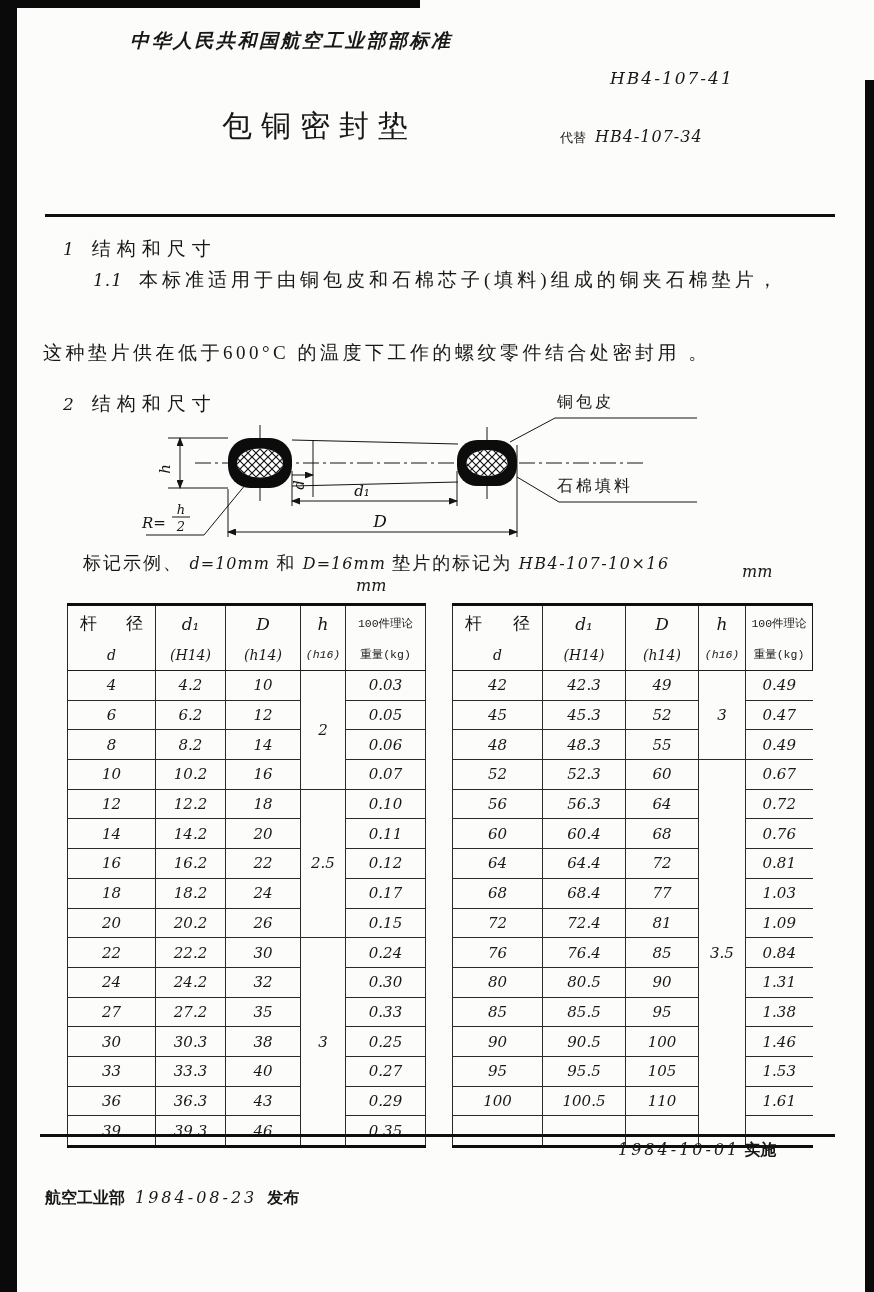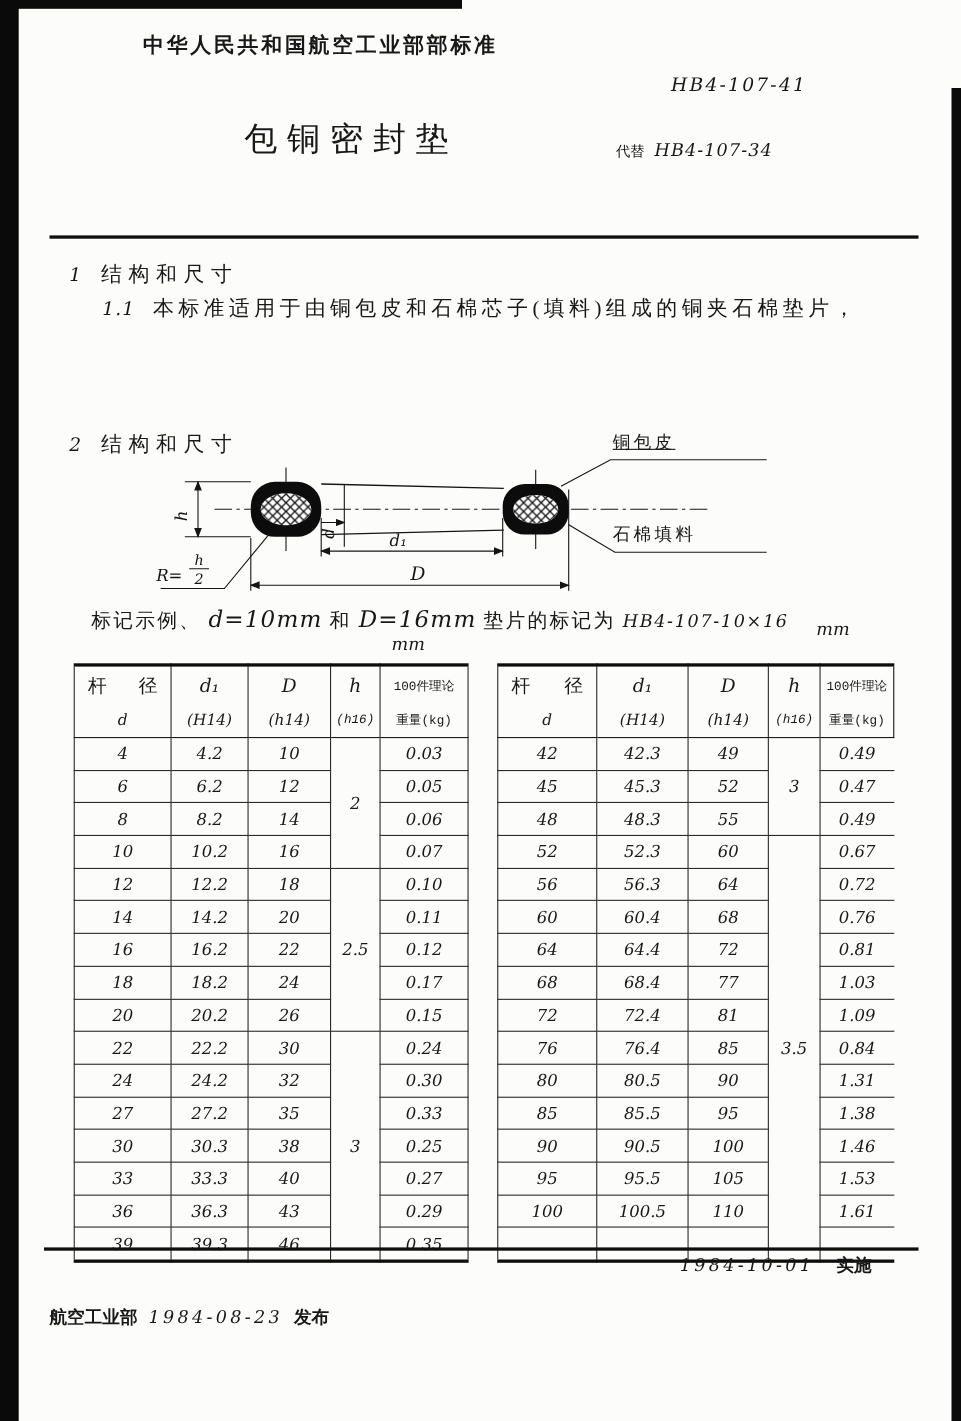--- a/index.html
+++ b/index.html
@@ -13,45 +13,45 @@
   .edge-left  { left:0; top:0; width:17px; height:1292px; }
   .edge-top   { left:0; top:0; width:420px; height:8px; }
   .edge-right { left:865px; top:80px; width:9px; height:1212px; }
 
   .print { font-family:"Liberation Sans", sans-serif; font-weight:700; }
   .zh-hand { font-family:"Liberation Serif", serif; font-weight:400; }
   .hw { font-family:"DejaVu Serif", serif; font-style:italic; font-weight:400; }
 
   .abs { position:absolute; white-space:nowrap; }
 
-  .header-standard { left:130px; top:28px; font-size:19px; letter-spacing:2.5px; }
+  .header-standard { left:130px; top:28px; font-size:19px; letter-spacing:2.5px;font-style:italic; }
   .standard-no { left:610px; top:68px; font-size:17px; letter-spacing:2px; }
   .doc-title { left:222px; top:106px; font-size:30px; letter-spacing:9px;text-align:center; }
   .replaces { left:560px; top:127px; font-size:13px; }
   .replaces .no { font-size:16px; margin-left:9px; letter-spacing:1px; }
 
   .rule { position:absolute; background:#0f0f0f; }
   .rule-top { left:45px; top:214px; width:790px; height:3px; }
   .rule-footer { left:40px; top:1134px; width:795px; height:3px; }
 
   .sec-heading { font-size:19px; letter-spacing:6px; }
   .sec-no { font-size:17px; letter-spacing:0; margin-right:18px; }
   .s1 { left:63px; top:236px; }
   .para1 { left:93px; top:267px; font-size:19px; letter-spacing:4px; }
   .para1 .no { margin-right:16px; letter-spacing:1px; font-size:17px; }
   .para2 { left:43px; top:340px; font-size:19px; letter-spacing:3.5px; }
   .s2 { left:63px; top:391px; }
 
   .fig-label { font-size:16px; letter-spacing:3px; }
-  .lbl-copper { left:557px; top:392px;text-decoration:underline; }
+  .lbl-copper { left:557px; top:392px; }
   .lbl-asbestos { left:557px; top:476px; }
   .figure-svg { position:absolute; left:140px; top:385px; }
 
   .marking { left:83px; top:551px; font-size:18px; letter-spacing:2px; }
-  .marking .f { font-size:21px; letter-spacing:1px;margin-top:28px; }
+  .marking .f { font-size:16px; letter-spacing:1px;margin-top:28px; }
   .marking .code { font-size:16px; letter-spacing:1.5px; }
 
   .mm-label { font-size:16px; font-style:italic; font-family:"DejaVu Serif",serif; }
   .mm-left { left:356px; top:576px; }
   .mm-right { left:742px; top:562px; }
 
   table.dim-table { position:absolute; top:603px; border-collapse:collapse; table-layout:fixed; background:transparent; }
   #table-left  { left:67px;  width:358px; }
   #table-right { left:452px; width:360px; }
   .dim-table th, .dim-table td { border:1px solid #2a2a2a; padding:0; text-align:center; vertical-align:middle; }
@@ -63,21 +63,21 @@
   .dim-table tbody td { height:28.7px; font-size:15px; }
   .th-top { height:33px; display:flex; align-items:center; justify-content:center; font-size:17px; }
   .th-split { justify-content:space-between; padding:0 12px; box-sizing:border-box; font-size:17px; letter-spacing:0; }
   .th-sub { height:29px; display:flex; align-items:center; justify-content:center; font-size:14px; }
   .zh-small { font-size:11.5px !important; letter-spacing:0;font-family:Liberation Mono, monospace; }
   .h-cell { font-size:15px; }
 
   .footer-left { left:45px; top:1140px; font-size:16px;margin-top:48px; }
   .footer-left .date { margin:0 10px; letter-spacing:3px; }
   .footer-right { left:618px; top:1140px; font-size:16px; }
-  .footer-right .date { margin-right:20px; letter-spacing:3px; }
+  .footer-right .date { margin-right:4px; letter-spacing:3px; }
 </style>
 </head>
 <body>
 
 <div class="page">
 
   <div class="edge edge-left"></div>
   <div class="edge edge-top"></div>
   <div class="edge edge-right"></div>
 
@@ -89,20 +89,21 @@
   </div>
 
   <div class="rule rule-top"></div>
 
   <div class="abs s1 sec-heading zh-hand">
     <span class="sec-no hw">1</span><span>结构和尺寸</span>
   </div>
   <div class="abs para1 zh-hand">
     <span class="no hw">1.1</span><span>本标准适用于由铜包皮和石棉芯子(填料)组成的铜夹石棉垫片，</span>
   </div>
+  <div class="abs para2 zh-hand">这种垫片供在低于600°C 的温度下工作的螺纹零件结合处密封用 。</div>
 
   <div class="abs s2 sec-heading zh-hand">
     <span class="sec-no hw">2</span><span>结构和尺寸</span>
   </div>
 
   <svg class="figure-svg" width="560" height="172" viewBox="0 0 560 172">
     <defs>
       <pattern id="xh" width="8" height="8" patternUnits="userSpaceOnUse">
         <path d="M0,0 L8,8 M8,0 L0,8" stroke="#141414" stroke-width="1.2"></path>
       </pattern>

